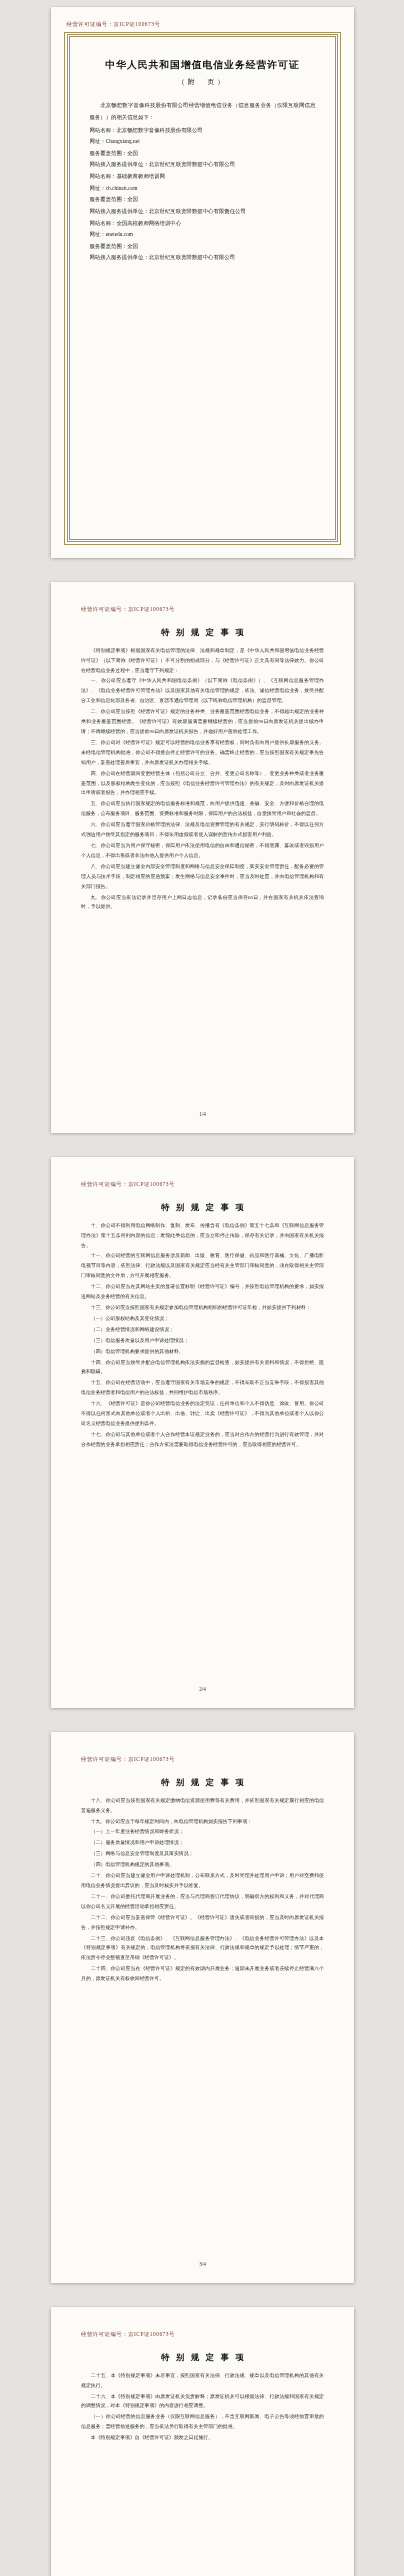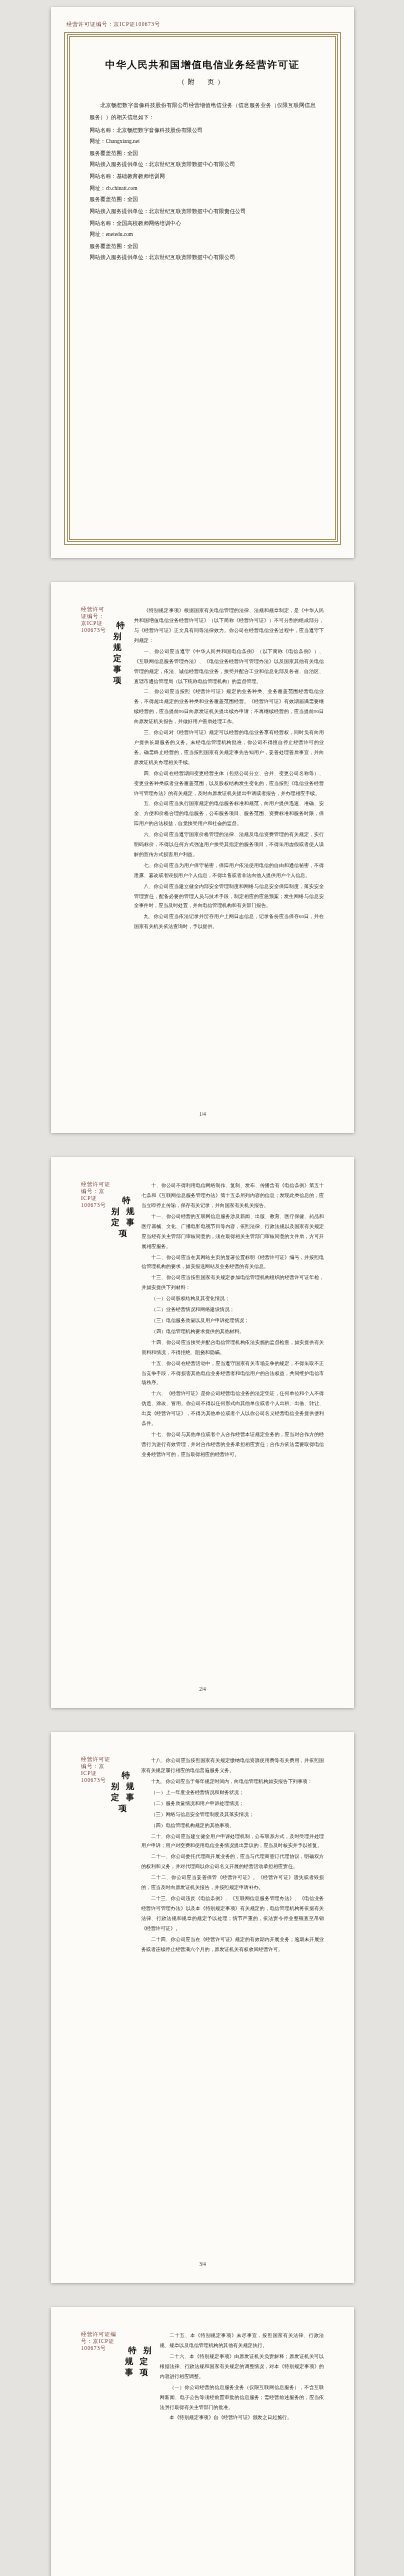--- a/index.html
+++ b/index.html
@@ -55,21 +55,21 @@
   .cert-intro {
     margin-top:13.4px;
     font-size:5.4px; line-height:2.15; text-indent:2em;
     text-align:justify;
   }
   .cert-lines { margin-top:1px; }
   .cert-line { font-size:5.4px; line-height:2.15; text-align:justify; }
   .cert-label { }
 
   
-  .prov-page { padding:24px 30px 35px 30px; display:flex; flex-direction:row; }
+  .prov-page { padding:24px 30px 35px 30px; display:flex; flex-direction:column; }
   .prov-header {
     font-size:5.4px; letter-spacing:0.5px;
     color:var(--accent,#7a3a35);
   }
   .prov-title {
     font-size:8.2px; font-weight:bold; text-align:center;
     letter-spacing:6.7px; text-indent:6.7px;
     margin:13.4px 0 8.2px 0; color:#111;
   }
   .prov-body {

